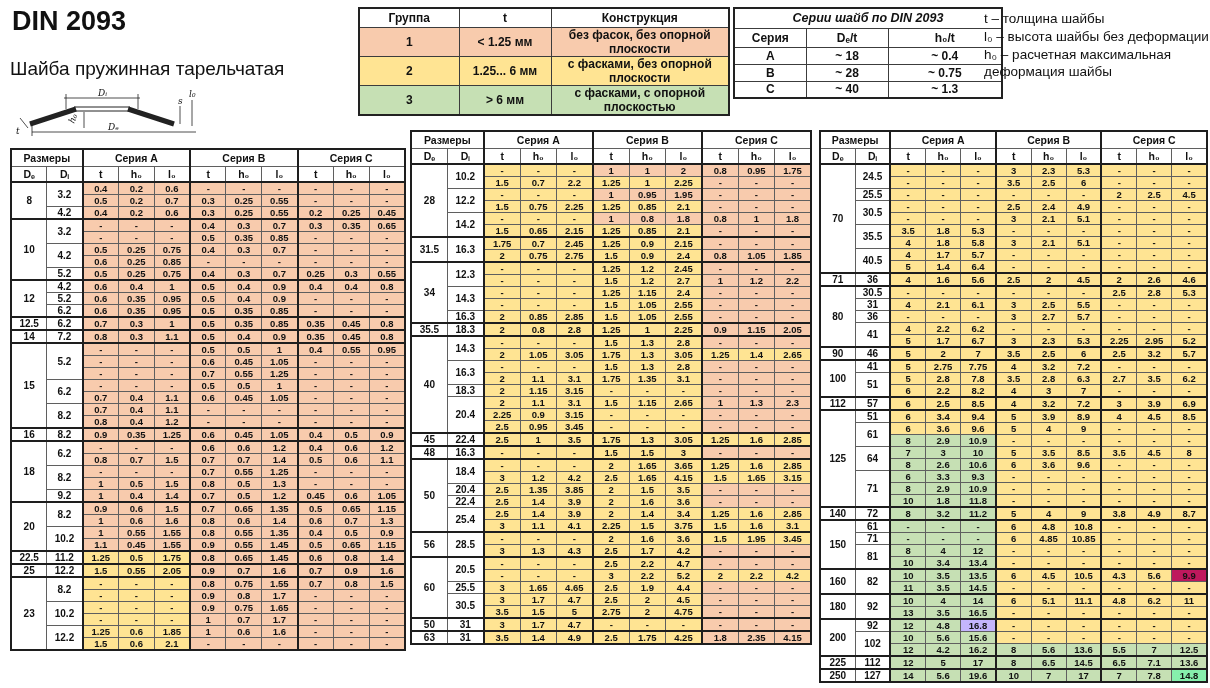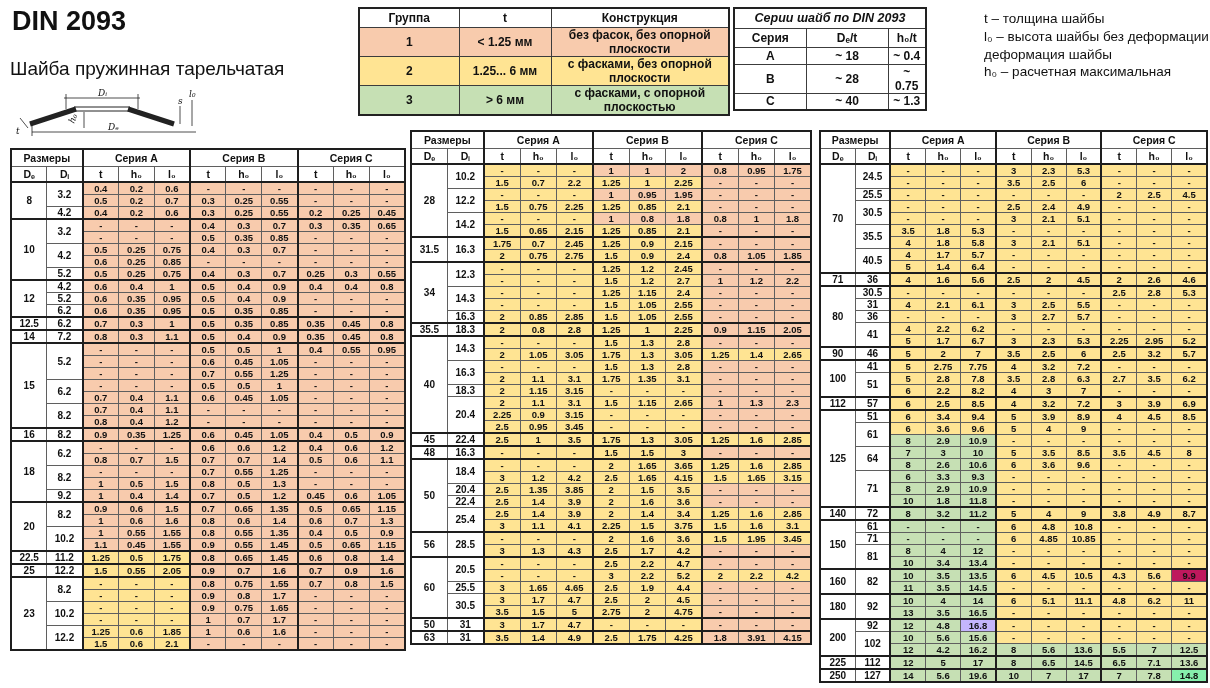--- a/index.html
+++ b/index.html
@@ -96,21 +96,21 @@
     </tr>
     <tr>
       <td style="background: rgb(198, 224, 180);">3</td>
       <td style="background: rgb(198, 224, 180);">&gt; 6 мм</td>
       <td style="background: rgb(198, 224, 180);">с фасками, с опорной плоскостью</td>
     </tr>
   </tbody>
     </table>
 </div>
 
-<div class="abs" style="left:733px; top:7px; width:194px;">
+<div class="abs" style="left:733px; top:7px; width:270px;">
   <table class="mini">
     <tbody>
         <tr>
           <td class="ttl" colspan="3">Серии шайб по DIN 2093</td>
         </tr>
     <tr>
       <th style="width:72px">Серия</th>
       <th style="width:82px">Dₑ/t</th>
       <th>h₀/t</th>
     </tr>
@@ -129,22 +129,22 @@
       <td>~ 40</td>
       <td>~ 1.3</td>
     </tr>
   </tbody>
     </table>
 </div>
 
 <div class="abs legend" style="left:984px; top:10px;">
   <div>t – толщина шайбы</div>
   <div>l₀ – высота шайбы без деформации</div>
+  <div>h₀ – расчетная максимальная</div>
   <div>деформация шайбы</div>
-  <div>h₀ – расчетная максимальная</div>
 </div>
 
 <div class="abs" style="left:10px;  top:148px; width:396px;" id="t1">
     <table class="big">
       <thead>
         <tr class="h1">
           <th colspan="2">Размеры</th>
           <th colspan="3" class="sep">Серия A</th>
           <th colspan="3" class="sep">Серия B</th>
           <th colspan="3" class="sep">Серия C</th>
@@ -1100,21 +1100,21 @@
         <tr class="block-start">
           <td rowspan="1" class="dim">63</td>
           <td rowspan="1" class="dim">31</td>
           <td class="sep" style="background: rgb(255, 228, 147);">3.5</td>
           <td style="background: rgb(255, 228, 147);">1.4</td>
           <td style="background: rgb(255, 228, 147);">4.9</td>
           <td class="sep" style="background: rgb(255, 228, 147);">2.5</td>
           <td style="background: rgb(255, 228, 147);">1.75</td>
           <td style="background: rgb(255, 228, 147);">4.25</td>
           <td class="sep" style="background: rgb(248, 203, 173);">1.8</td>
-          <td style="background: rgb(248, 203, 173);">3.91</td>
+          <td style="background: rgb(248, 203, 173);">2.35</td>
           <td style="background: rgb(248, 203, 173);">4.15</td>
         </tr>
       </tbody>
     </table>
   </div>
 <div class="abs" style="left:819px; top:130px; width:389px;" id="t3">
     <table class="big">
       <thead>
         <tr class="h1">
           <th colspan="2">Размеры</th>

